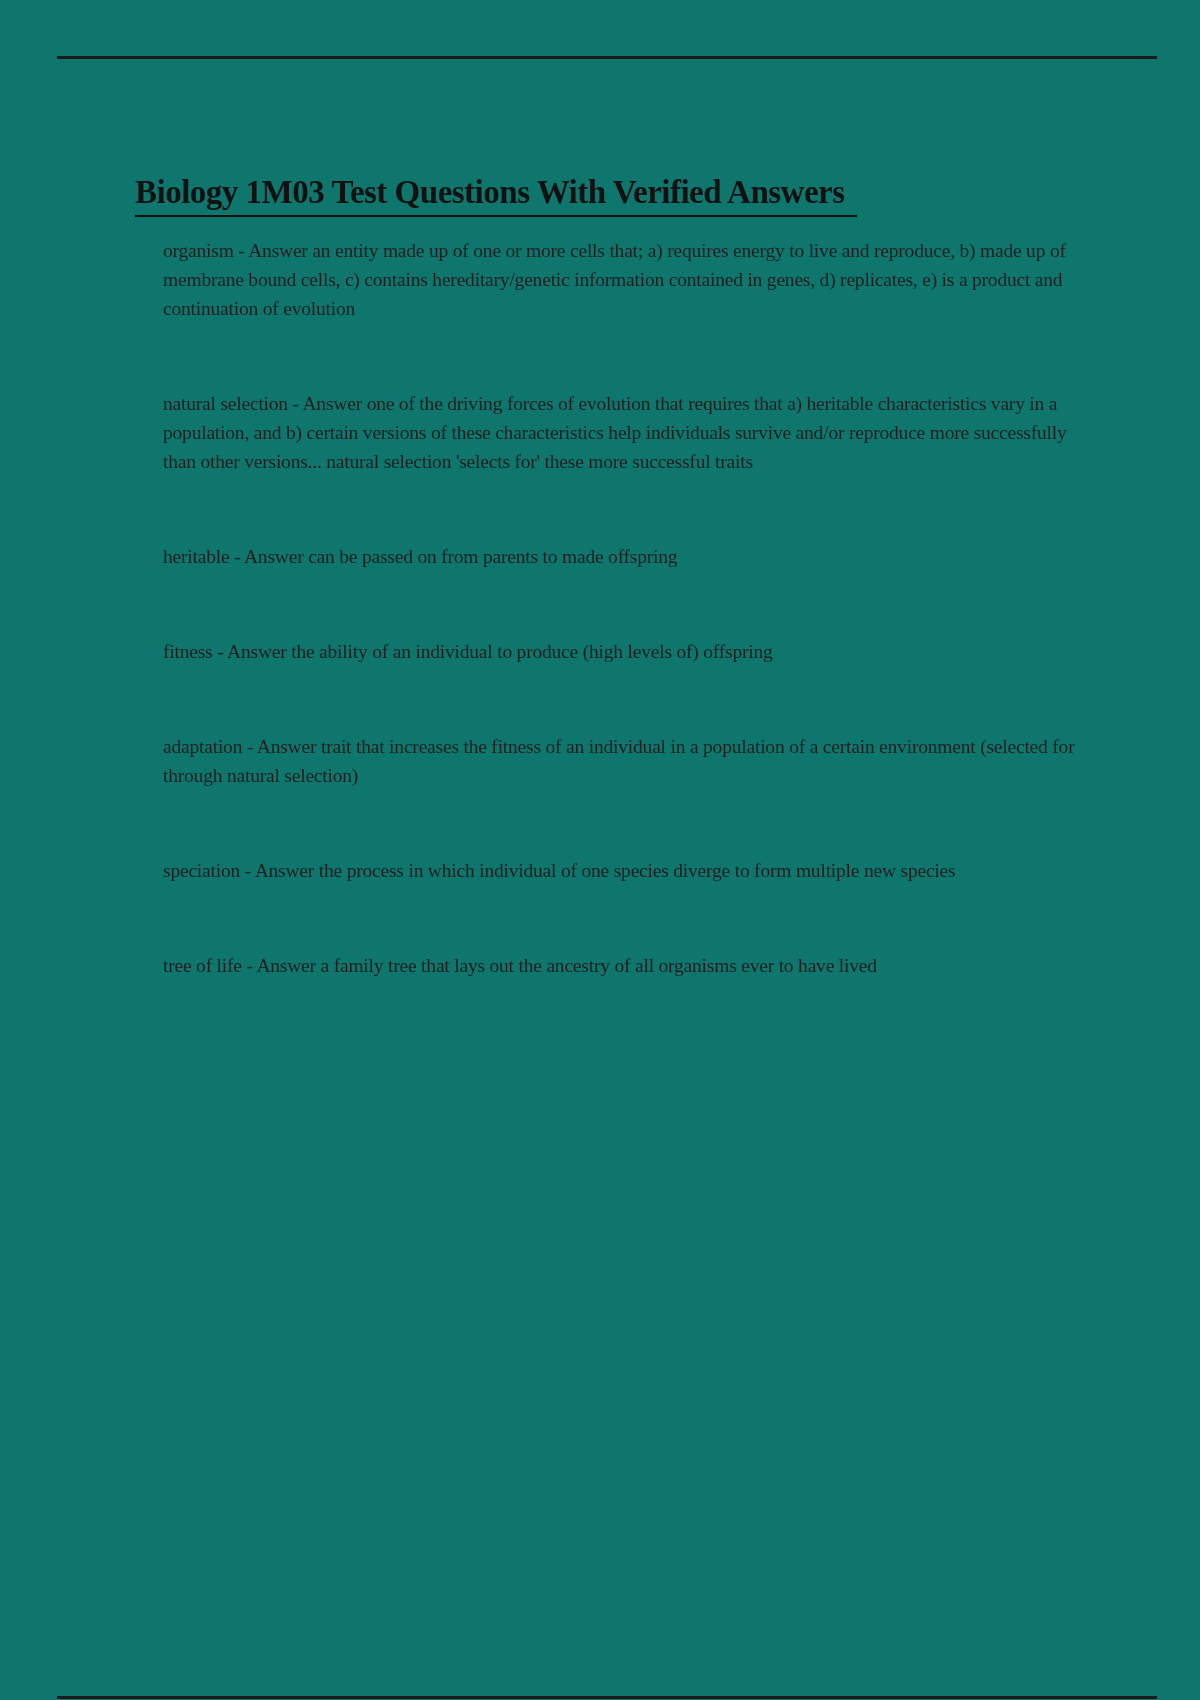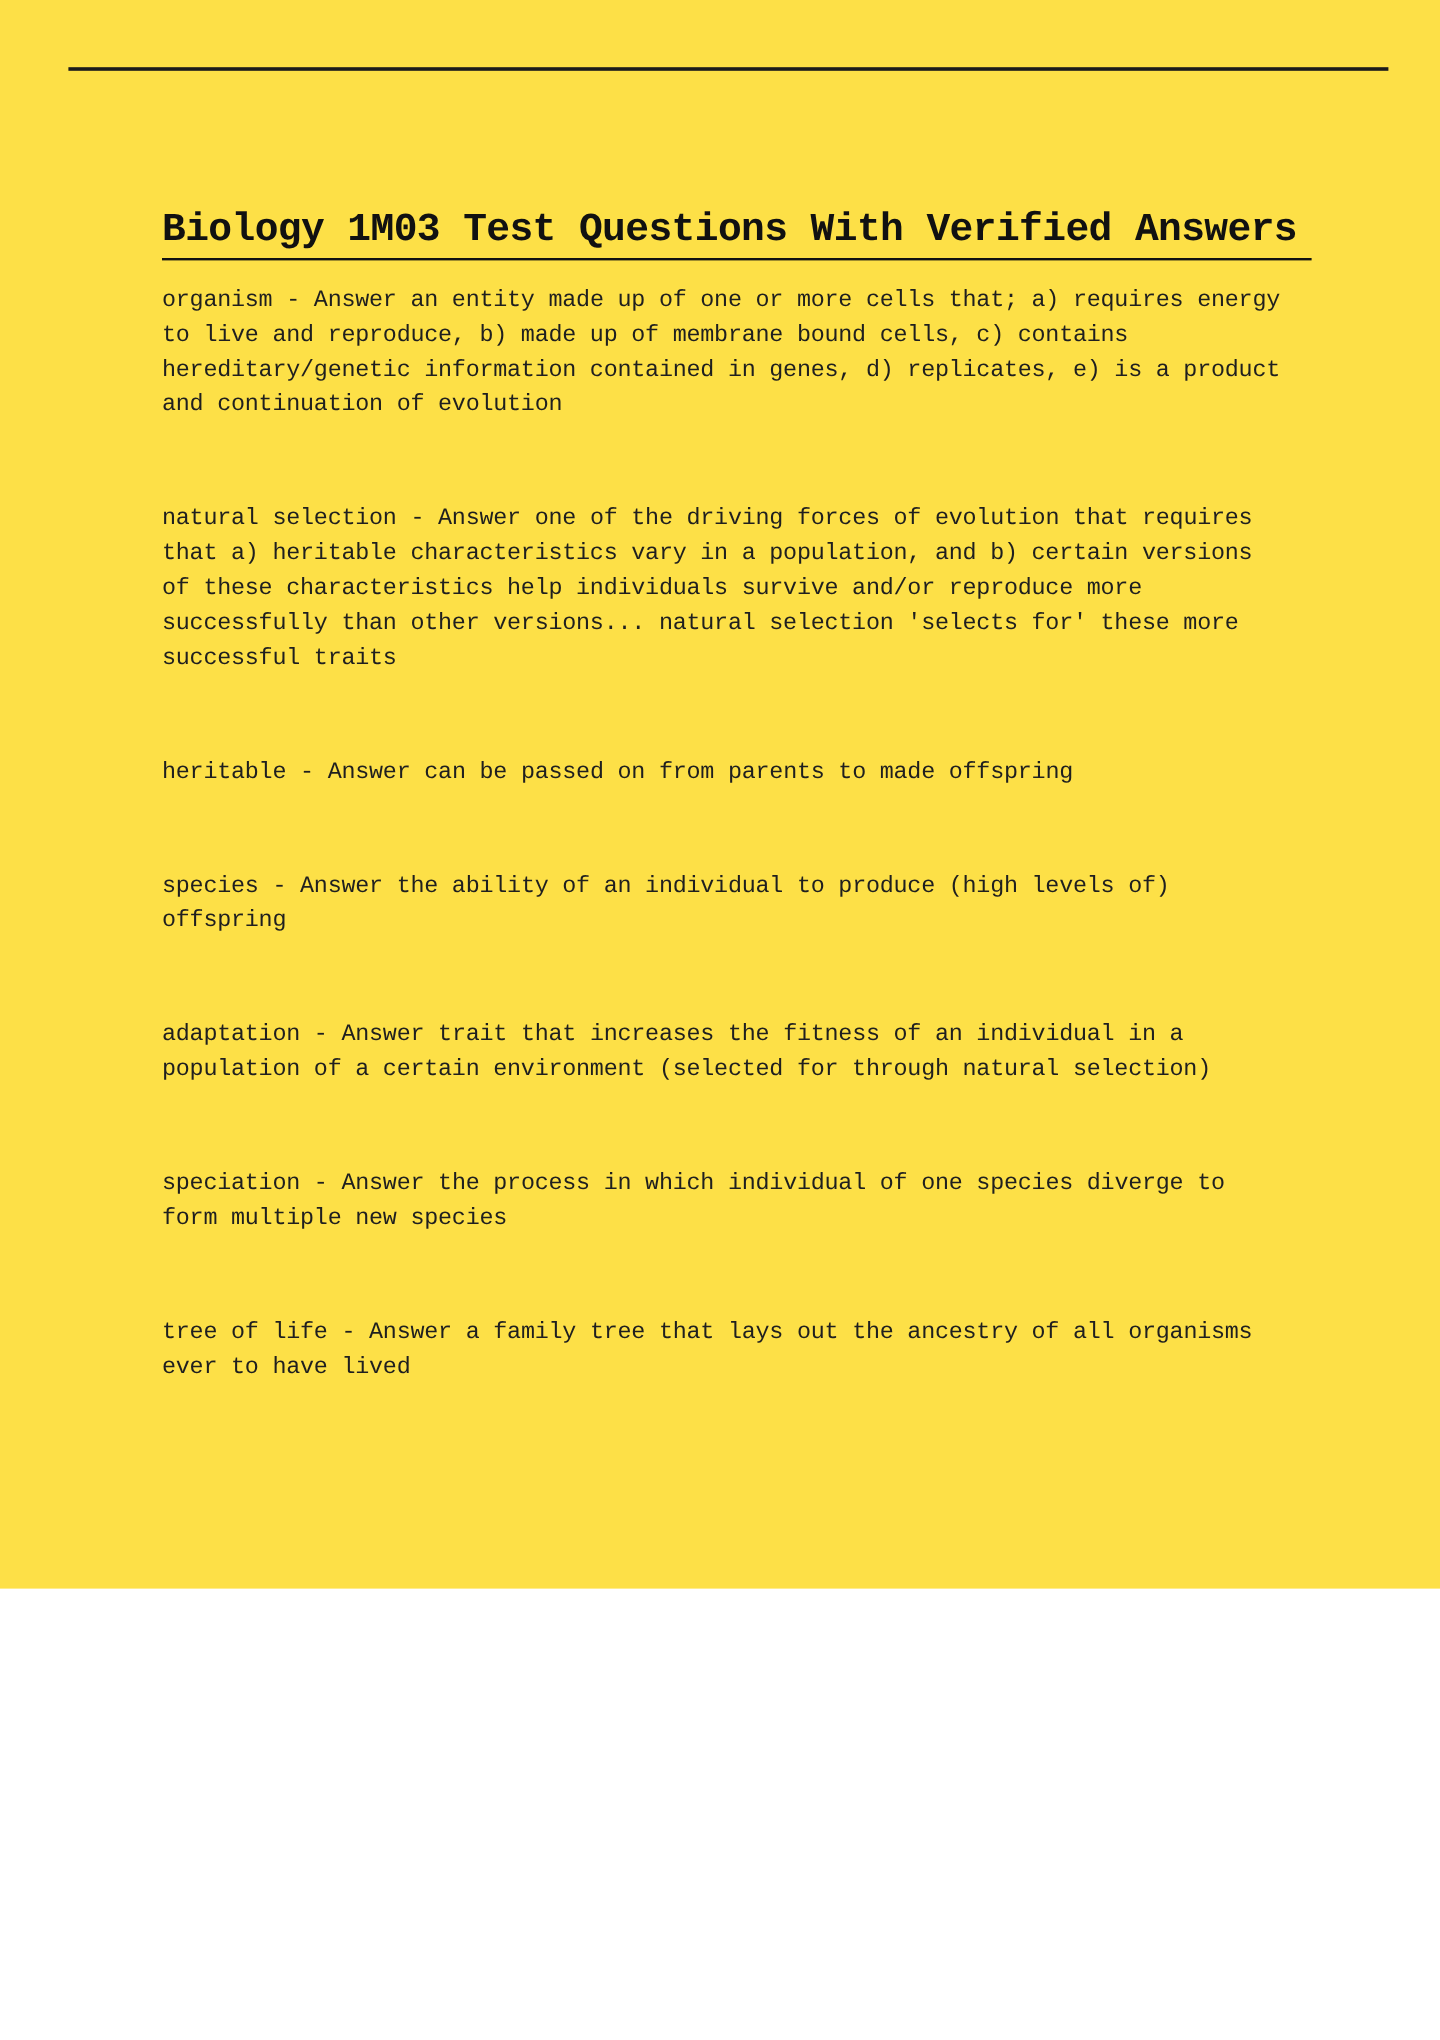--- a/index.html
+++ b/index.html
@@ -3,24 +3,24 @@
 <meta charset="utf-8">
 <style>
   html, body {
     margin: 0;
     padding: 0;
     background: #ffffff;
   }
   .page {
     position: relative;
     width: 1200px;
-    height: 1324px;
-    background: #fde047;
+    height: 1700px;
+    background: #0f766e;
     overflow: hidden;
-    font-family: Liberation Mono, monospace;
+    font-family: Liberation Serif, serif;
   }
   .rule {
     position: absolute;
     left: 57px;
     right: 43px;
     height: 3px;
     background: #1b1b1b;
   }
   .rule.top { top: 56px; }
   .rule.bottom { top: 1696px; }
@@ -38,20 +38,21 @@
     font-weight: bold;
     color: #111111;
     letter-spacing: -0.5px;
     border-bottom: 2px solid #111111;
     padding-bottom: 3px;
     padding-right: 12px;
     white-space: nowrap;
   }
   .qa-list {
     margin-top: 19px;
+    margin-left: 28px;
   }
   .qa-list p.qa-entry {
     margin: 0 0 66px 0;
     font-size: 19.5px;
     line-height: 29px;
     letter-spacing: -0.2px;
     color: #1f1f1f;
   }
 </style>
 </head>
@@ -67,21 +68,21 @@
   <p class="qa-entry"><span>organism</span><span> - Answer </span><span>an entity made up of one or more cells that; a) requires energy to live and reproduce, b) made up of membrane bound cells, c) contains hereditary/genetic information contained in genes, d) replicates, e) is a product and continuation of evolution</span></p>
 
 
 
   <p class="qa-entry"><span>natural selection</span><span> - Answer </span><span>one of the driving forces of evolution that requires that a) heritable characteristics vary in a population, and b) certain versions of these characteristics help individuals survive and/or reproduce more successfully than other versions... natural selection 'selects for' these more successful traits</span></p>
 
   <p class="qa-entry"><span>heritable</span><span> - Answer </span><span>can be passed on from parents to made offspring</span></p>
 
 
 
-  <p class="qa-entry"><span>species</span><span> - Answer </span><span>the ability of an individual to produce (high levels of) offspring</span></p>
+  <p class="qa-entry"><span>fitness</span><span> - Answer </span><span>the ability of an individual to produce (high levels of) offspring</span></p>
 
   <p class="qa-entry"><span>adaptation</span><span> - Answer </span><span>trait that increases the fitness of an individual in a population of a certain environment (selected for through natural selection)</span></p>
 
   <p class="qa-entry"><span>speciation</span><span> - Answer </span><span>the process in which individual of one species diverge to form multiple new species</span></p>
 
   <p class="qa-entry"><span>tree of life</span><span> - Answer </span><span>a family tree that lays out the ancestry of all organisms ever to have lived</span></p>
 </div>
   </div>
 
   <div class="rule bottom"></div>

